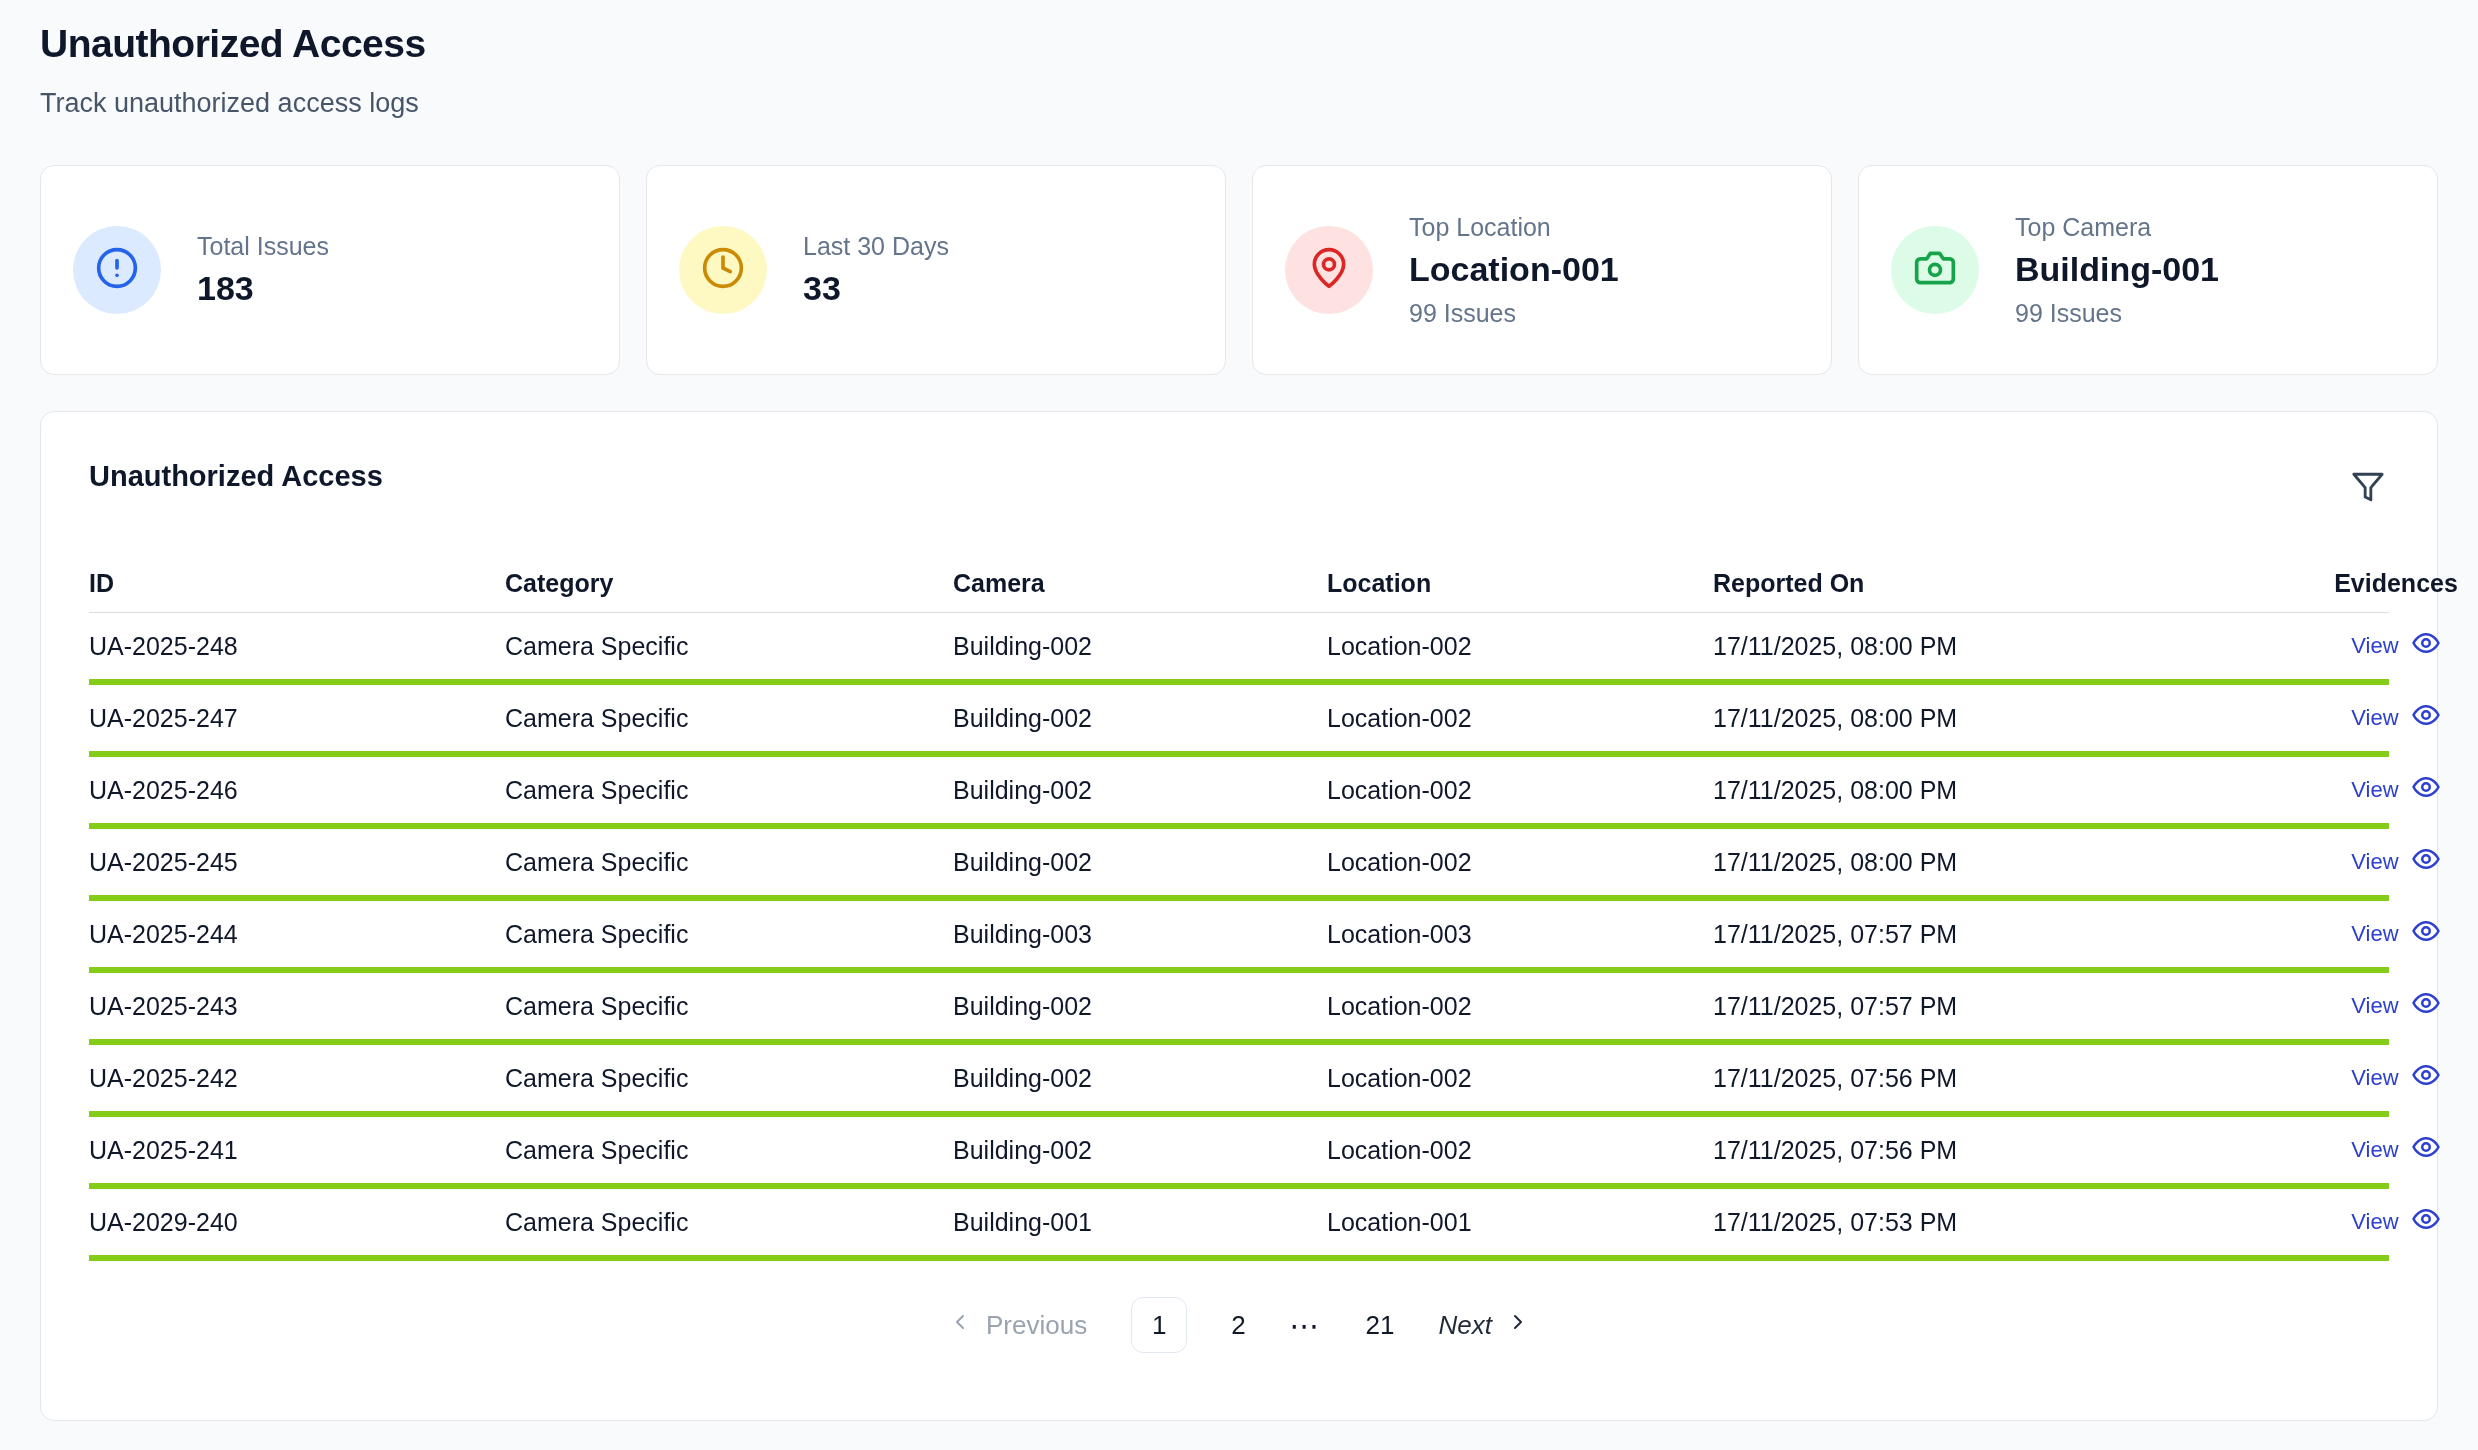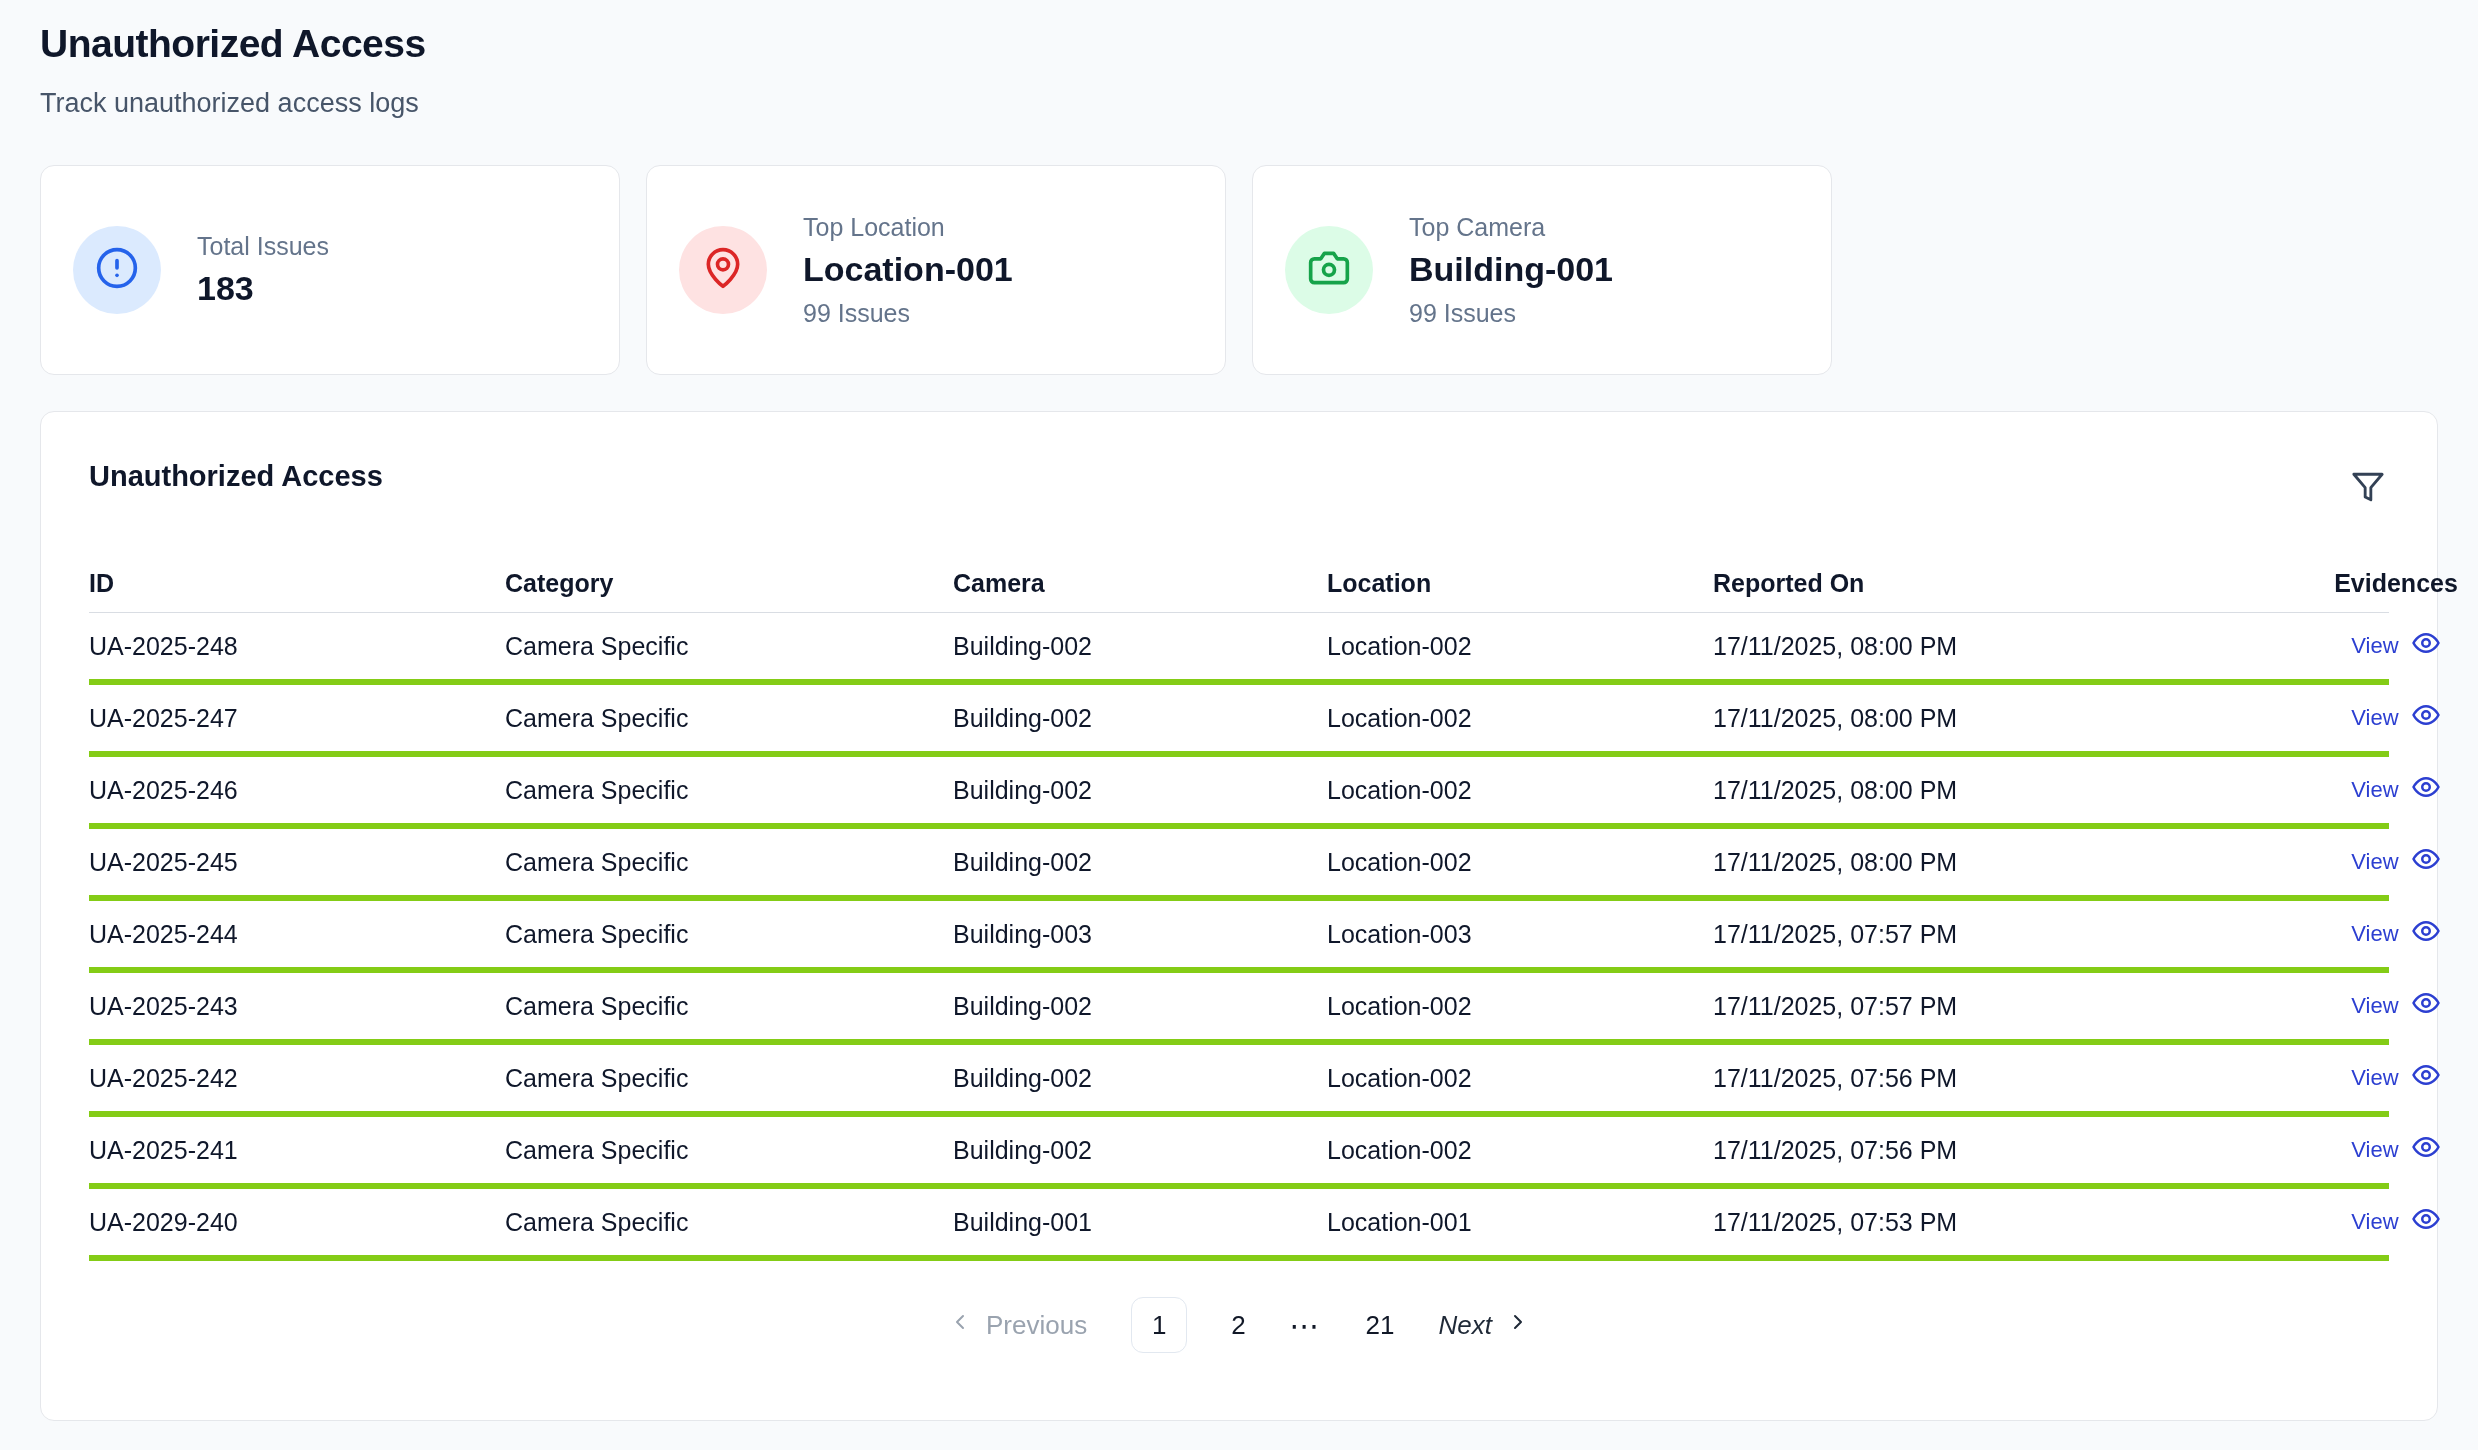--- a/index.html
+++ b/index.html
@@ -109,20 +109,33 @@
               <line x1="12" y1="16" x2="12.01" y2="16"></line>
             </svg></span>
         </div>
         <div>
           <div class="stat-label">Total Issues</div>
           <div class="stat-value">183</div>
 
         </div>
       </div>
 
+      <div class="stat-card">
+        <div class="stat-icon-wrap" style="background: rgb(254, 249, 195); color: rgb(202, 138, 4);">
+          <span><svg viewBox="0 0 24 24" fill="none" stroke="currentColor" stroke-width="2" stroke-linecap="round" stroke-linejoin="round">
+              <circle cx="12" cy="12" r="10"></circle>
+              <polyline points="12 6 12 12 16 14"></polyline>
+            </svg></span>
+        </div>
+        <div>
+          <div class="stat-label">Last 30 Days</div>
+          <div class="stat-value">33</div>
+
+        </div>
+      </div>
 
       <div class="stat-card">
         <div class="stat-icon-wrap" style="background: rgb(254, 226, 226); color: rgb(220, 38, 38);">
           <span><svg viewBox="0 0 24 24" fill="none" stroke="currentColor" stroke-width="2" stroke-linecap="round" stroke-linejoin="round">
               <path d="M20 10c0 6-8 12-8 12s-8-6-8-12a8 8 0 0 1 16 0Z"></path>
               <circle cx="12" cy="10" r="3"></circle>
             </svg></span>
         </div>
         <div>
           <div class="stat-label">Top Location</div>

